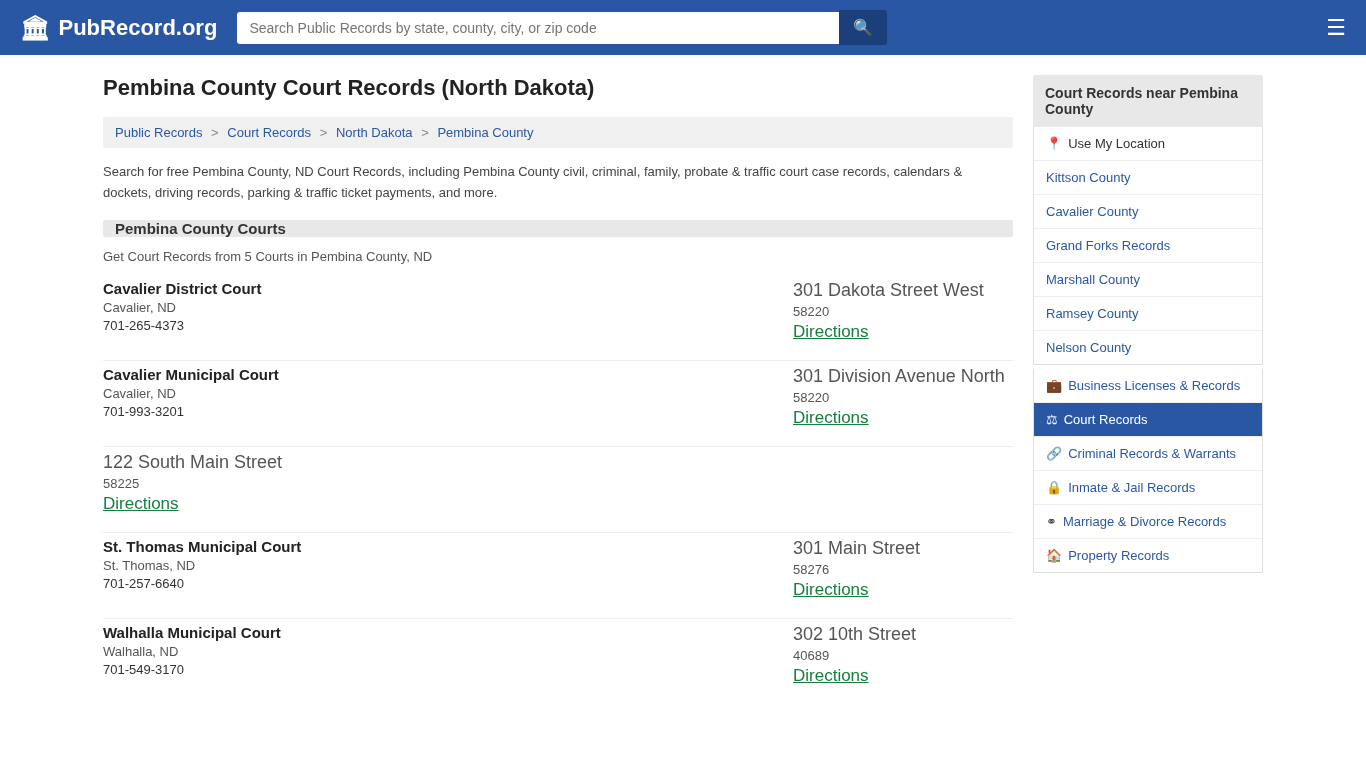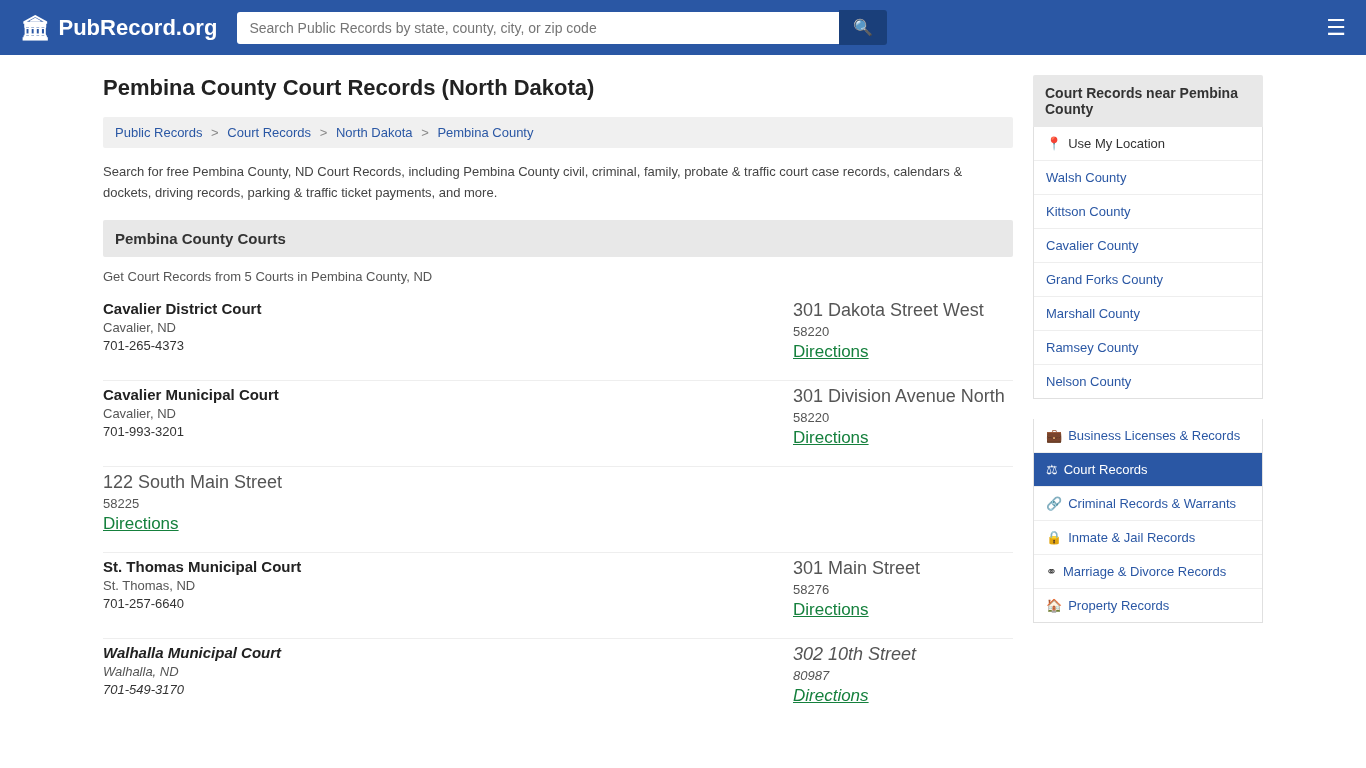--- a/index.html
+++ b/index.html
@@ -104,21 +104,21 @@
     .description {
       font-size: 13px;
       color: #444;
       margin-bottom: 16px;
       line-height: 1.6;
     }
 
     
     .section-header {
       background: #e8e8e8;
-      padding: 10px 12px;
+      padding: 0 12px;
       font-weight: bold;
       font-size: 15px;
       margin-bottom: 12px;
       border-radius: 2px;
     }
 
     .section-note {
       font-size: 13px;
       color: #555;
       margin-bottom: 16px;
@@ -126,21 +126,20 @@
 
     
     .court-entry {
       display: flex;
       margin-bottom: 5px;
       padding-bottom: 18px;
       border-bottom: 1px solid #eee;
     }
     .court-entry:last-child {
       border-bottom: none;
-      font-style: italic;
     }
     .court-info {
       flex: 1;
     }
     .court-name {
       font-weight: bold;
       font-size: 15px;
       color: #222;
       margin-bottom: 3px;
     }
@@ -169,21 +168,21 @@
     }
     .directions-link {
       color: #15803d;
       text-decoration: underline;
       font-size: 17px;
       cursor: pointer;
     }
 
     
     .sidebar-section {
-      margin-bottom: 20px;
+      margin-bottom: 4px;
     }
     .sidebar-heading {
       background: #e8e8e8;
       padding: 10px 12px;
       font-weight: bold;
       font-size: 14px;
       margin-bottom: 0;
       border-radius: 2px 2px 0 0;
     }
     .sidebar-list {
@@ -321,48 +320,45 @@
     </div>
   </div>
         <div class="court-entry">
     <div class="court-info">
       <div class="court-name">Walhalla Municipal Court</div>
       <div class="court-city">Walhalla, ND</div>
       <div class="court-phone">701-549-3170</div>
     </div>
     <div class="court-address">
       <div class="street">302 10th Street</div>
-      <div class="zip">80987</div>
+      <div class="zip">40689</div>
       <a class="directions-link" href="#">Directions</a>
     </div>
   </div>
       </div>
 
   </div>
 
   <aside class="sidebar">
 
     <div class="sidebar-section">
       <div class="sidebar-heading">Court Records near Pembina County</div>
       <ul class="sidebar-list" id="nearby-list">
       <li class="use-location">
             <span class="loc-icon">📍</span>
             <span>Use My Location</span>
           </li>
           <li>
-            <span>Walsh County</span>
-          </li>
-          <li>
             <span>Kittson County</span>
           </li>
           <li>
             <span>Cavalier County</span>
           </li>
           <li>
-            <span>Grand Forks County</span>
+            <span>Grand Forks Records</span>
           </li>
           <li>
             <span>Marshall County</span>
           </li>
           <li>
             <span>Ramsey County</span>
           </li>
           <li>
             <span>Nelson County</span>
           </li>

